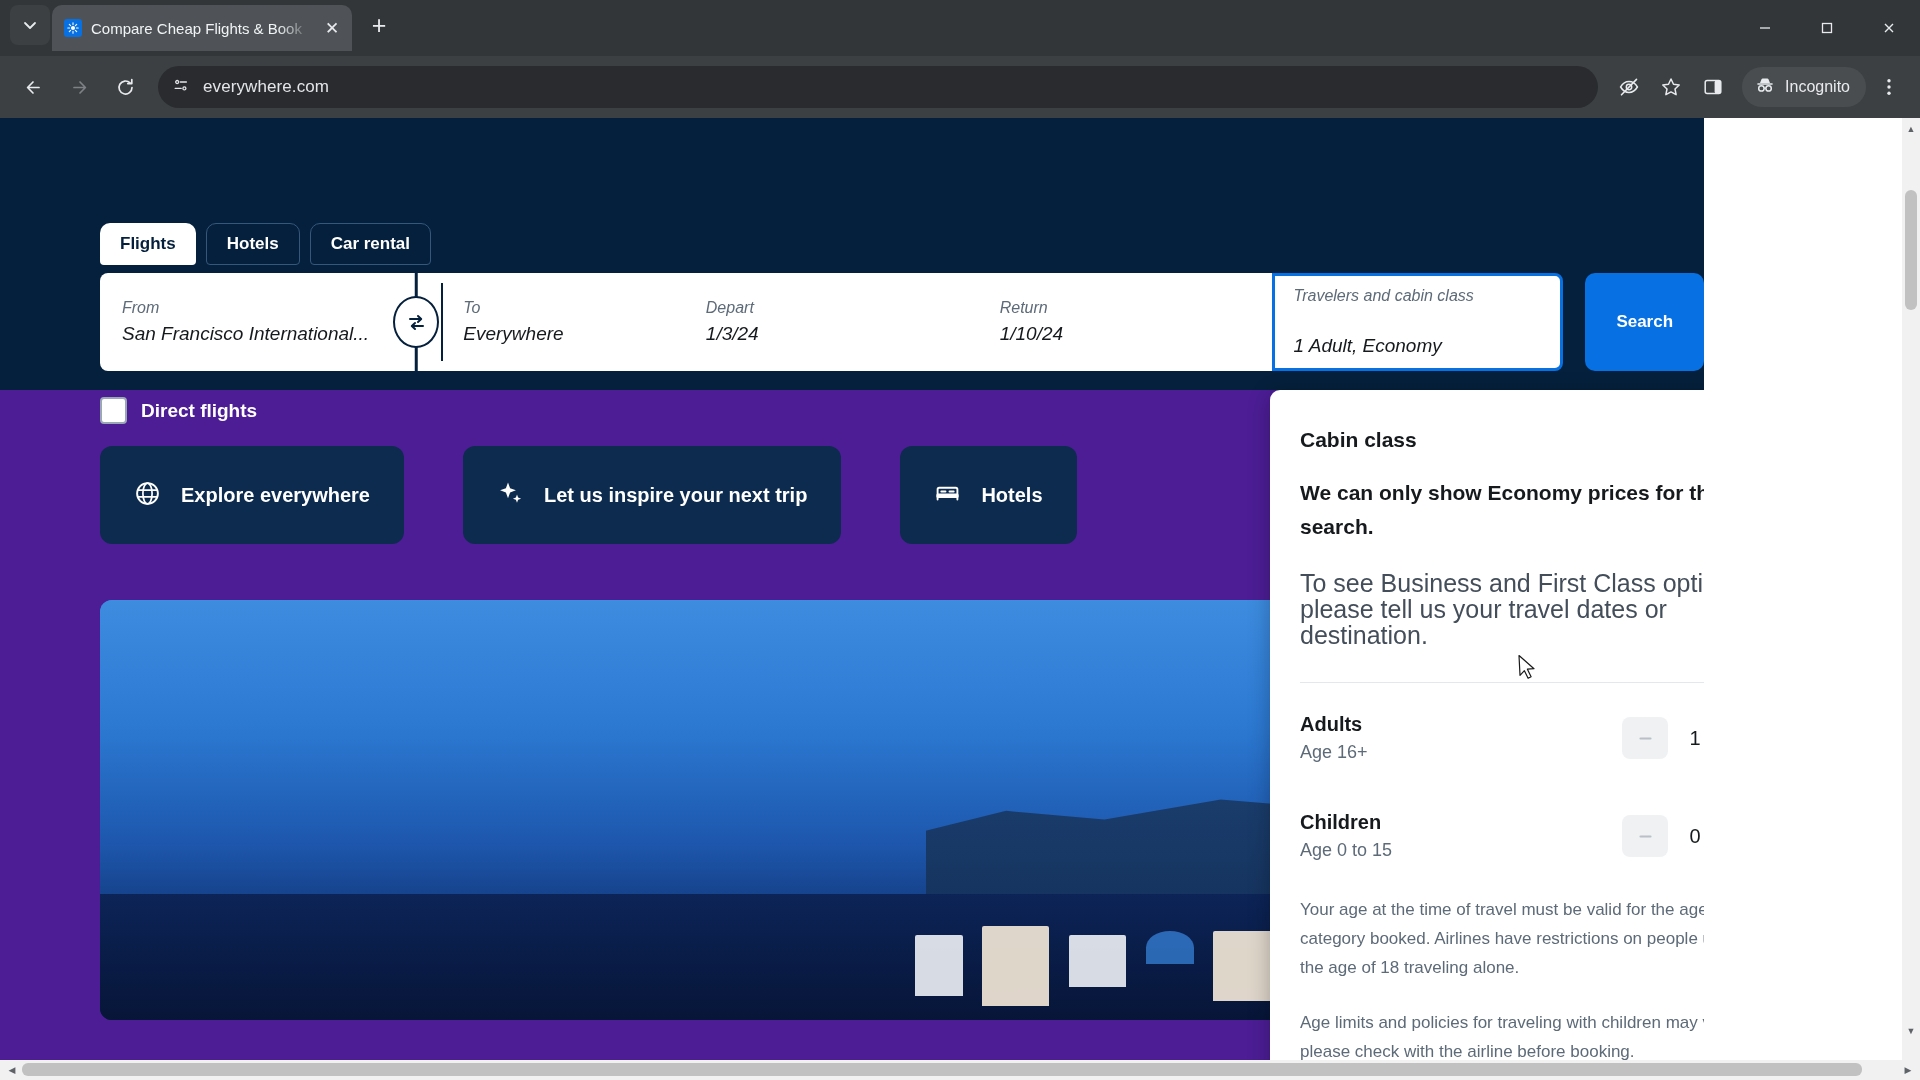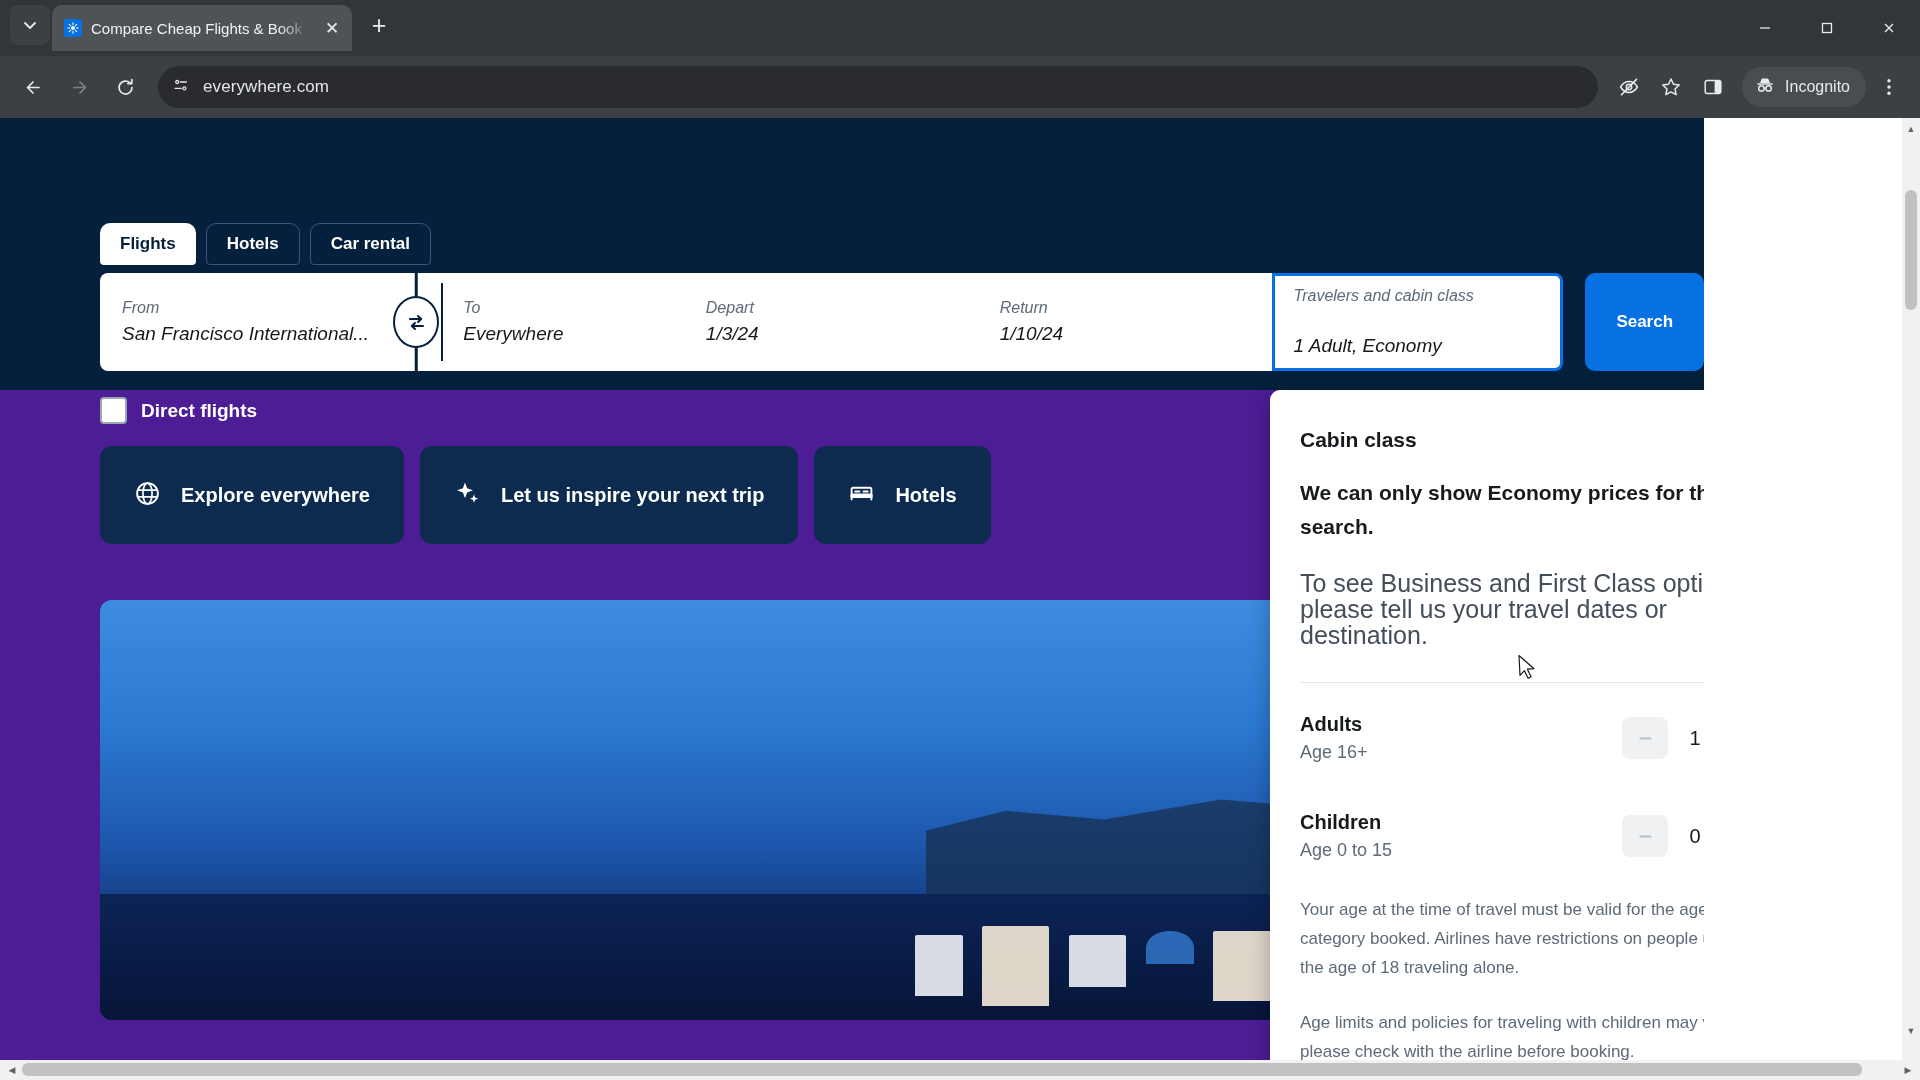--- a/index.html
+++ b/index.html
@@ -134,21 +134,21 @@
     font-family: "Liberation Sans", sans-serif; cursor: pointer;
   }
   .direct-row { display: flex; align-items: center; gap: 14px; padding: 26px 0 0 100px; }
   .checkbox {
     width: 27px; height: 27px; background: #ffffff; border-radius: 4px;
     border: 2px solid #9aa7b4; cursor: pointer;
   }
   .direct-label { color: #ffffff; font-size: 19px; font-weight: 600; }
 
   
-  .cta-row { display: flex; gap: 16px; padding: 56px 0 0 100px; text-align: center; }
+  .cta-row { display: flex; gap: 59px; padding: 56px 0 0 100px; text-align: center; }
   .cta-card {
     background: #0d2b4e; color: #ffffff; border-radius: 12px; height: 98px;
     display: flex; align-items: center; gap: 20px; padding: 0 34px; cursor: pointer;
   }
   .cta-card .cta-text { font-size: 20px; font-weight: 700; white-space: nowrap; }
 
   
   .hero {
     margin: 56px 0 0 100px; width: 1720px; height: 420px; border-radius: 12px;
     position: relative; overflow: hidden;

